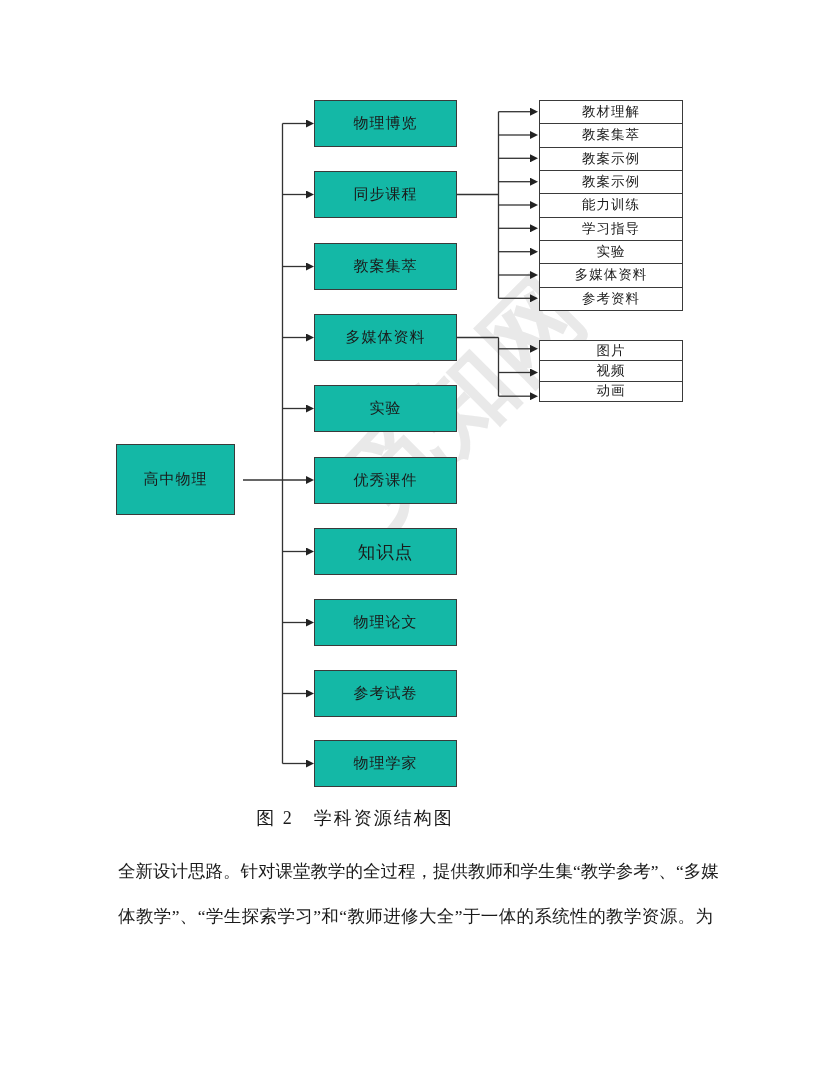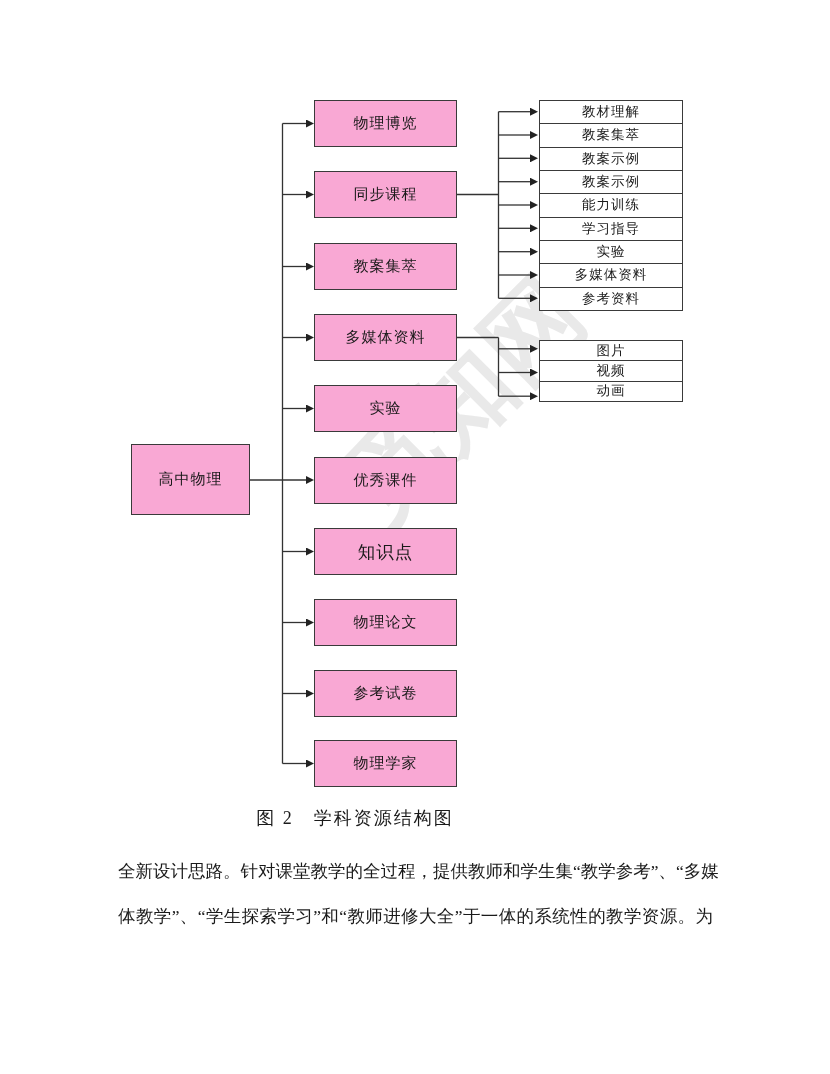--- a/index.html
+++ b/index.html
@@ -11,24 +11,24 @@
   .watermark {
     position:absolute; left:300px; top:245px; width:330px; height:310px;
     display:flex; align-items:center; justify-content:center;
     transform:rotate(-45deg); font-size:96px; font-weight:700;
     color:#e2e2e2; opacity:0.75; white-space:nowrap; z-index:0;
     letter-spacing:2px; user-select:none;
   }
   .connectors { position:absolute; left:0; top:0; z-index:1; pointer-events:none; }
   .box {
     position:absolute; box-sizing:border-box; border:1.3px solid #3a3a3a;
-    background:#f9a8d4; display:flex; align-items:center; justify-content:center;
+    background:#14b8a6; display:flex; align-items:center; justify-content:center;
     z-index:2; font-size:15px; letter-spacing:1px;
   }
-  .box.root { left:131px; top:444px; width:119px; height:71px; }
+  .box.root { left:116px; top:444px; width:119px; height:71px; }
   .box.mid  { left:314px; width:143px; height:47px; }
   .box.big  { font-size:17.5px; }
   .rgroup {
     position:absolute; left:539px; width:144px; box-sizing:border-box;
     border:1.3px solid #3a3a3a; background:#ffffff; display:flex;
     flex-direction:column; z-index:2;
   }
   .rgroup.g1 { top:100px; height:211px; }
   .rgroup.g2 { top:340px; height:62px; }
   .rrow {

